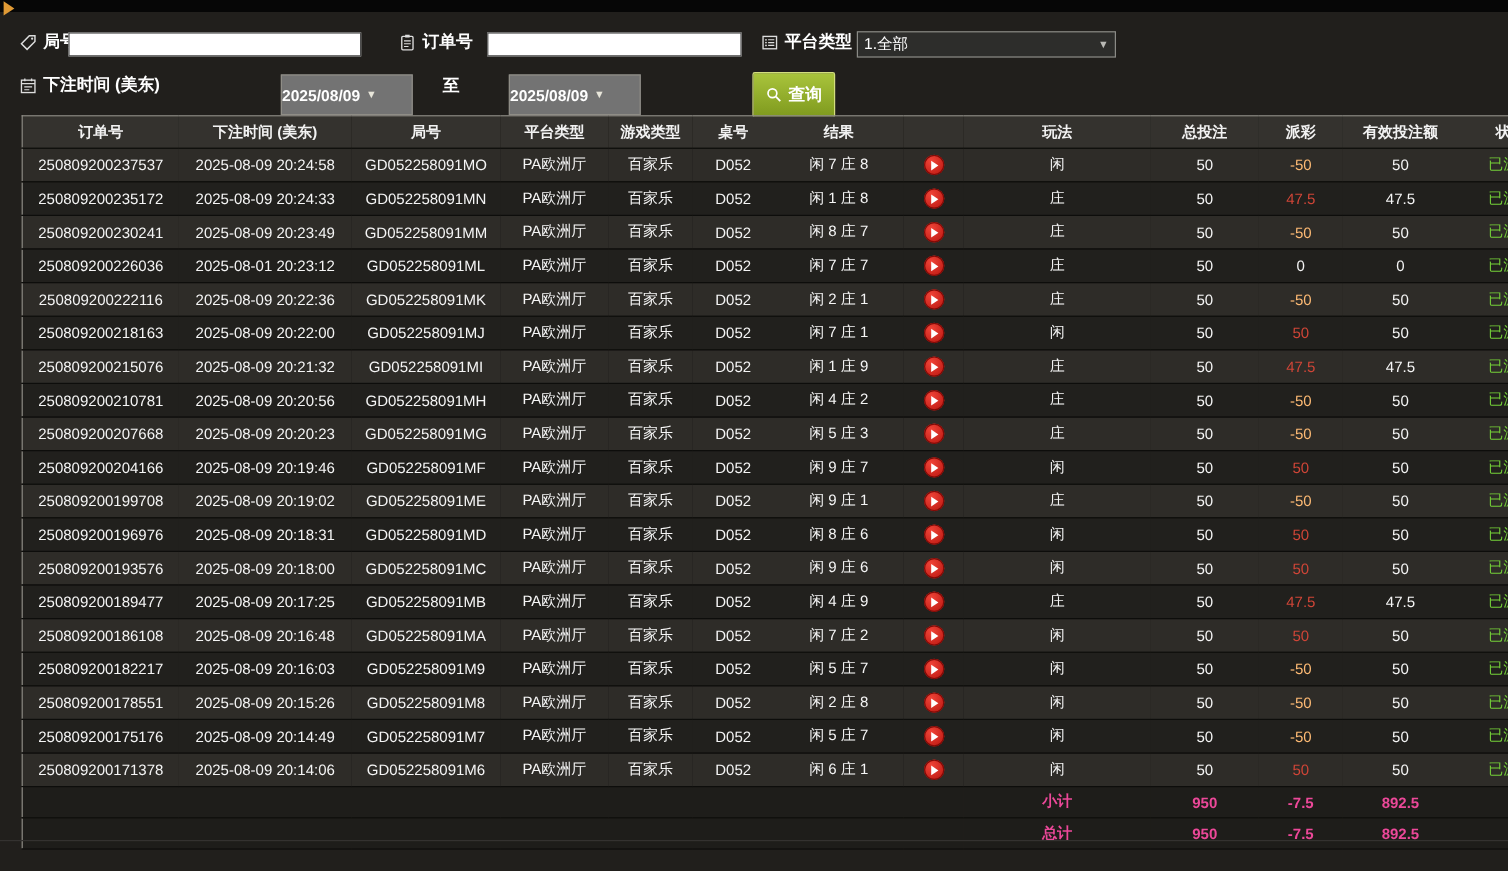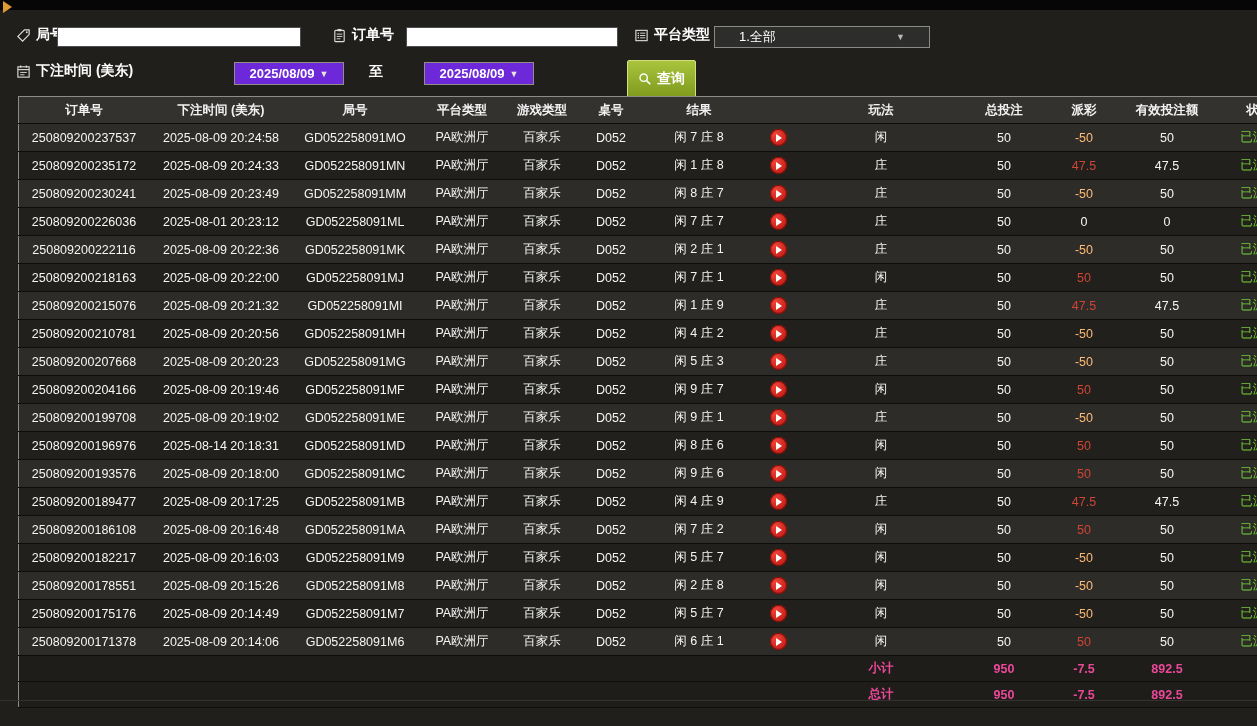--- a/index.html
+++ b/index.html
@@ -24,26 +24,26 @@
     font-size:14px;font-weight:bold;color:#fff;white-space:nowrap;
   }
   .flabel svg{display:block;}
   .txt-input{
     position:absolute;height:20px;background:#ffffff;border:1px solid #4d4d4d;
     font-size:13px;padding:0 4px;color:#111;box-sizing:border-box;outline:none;
   }
   .select-box{
     position:absolute;height:22px;background:#2d2d2b;border:1px solid #8a8a86;
     display:flex;align-items:center;justify-content:space-between;
-    padding:0 24px;font-size:13px;color:#fff;box-sizing:border-box;cursor:pointer;
+    padding:0 5px;font-size:13px;color:#fff;box-sizing:border-box;cursor:pointer;
   }
   .select-box .arrow{font-size:9px;color:#b9b9b5;}
   .date-btn{
-    position:absolute;height:23px;background:#6d28d9;border:1px solid #8f8d86;
-    display:flex;align-items:center;justify-content:center;gap:5px;
+    position:absolute;height:34px;background:#737373;border:1px solid #8f8d86;
+    display:flex;align-items:center;gap:5px;
     font-size:13px;font-weight:bold;color:#fff;box-sizing:border-box;cursor:pointer;
   }
   .date-btn .arrow{font-size:9px;color:#e8e6da;}
   .to-label{position:absolute;font-size:14px;font-weight:bold;color:#fff;}
   .query-btn{
     position:absolute;height:38px;padding:0 10px;
     background:linear-gradient(#a9c43c,#7f9a1e);
     border:1px solid #d3de7e;border-radius:2px;
     display:flex;align-items:center;gap:5px;
     font-size:14px;font-weight:bold;color:#fff;cursor:pointer;box-sizing:border-box;
@@ -370,21 +370,21 @@
             <span class="play-tri"></span>
           </span></td>
         <td class="c8">庄</td>
         <td class="c9">50</td>
         <td class="c10 loss">-50</td>
         <td class="c11">50</td>
         <td class="c12 status">已派彩</td>
       </tr>
       <tr>
         <td class="c0">250809200196976</td>
-        <td class="c1">2025-08-14 20:18:31</td>
+        <td class="c1">2025-08-09 20:18:31</td>
         <td class="c2">GD052258091MD</td>
         <td class="c3">PA欧洲厅</td>
         <td class="c4">百家乐</td>
         <td class="c5">D052</td>
         <td class="c6">闲 8 庄 6</td>
         <td class="c7"><span class="play-btn">
             <span class="play-tri"></span>
           </span></td>
         <td class="c8">闲</td>
         <td class="c9">50</td>

